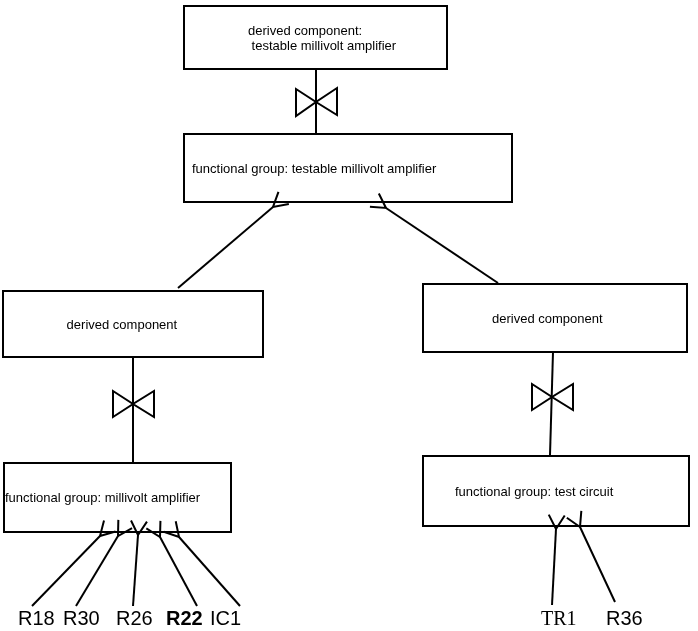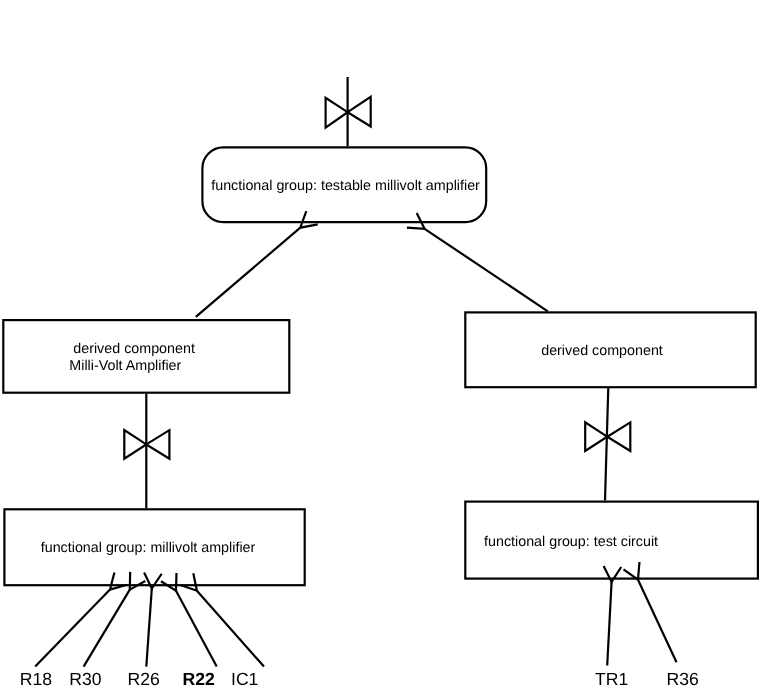--- a/index.html
+++ b/index.html
@@ -32,53 +32,56 @@
     justify-content: center;
     font-size: 13px;
     line-height: 15px;
     white-space: pre;
   }
   .node .line {
     display: block;
   }
   .leaf {
     position: absolute;
-    font-size: 16px;
+    font-size: 20px;
     line-height: 15px;
     white-space: pre;
   }
   
   #node-derived-testable   { left:183px; top:5px;   width:265px; height:65px; padding-left:63px; }
-  #node-fg-testable        { left:183px; top:133px; width:260px; height:70px; padding-left:7px;border-radius:20px;  }
+  #node-fg-testable        { left:183px; top:133px; width:330px; height:70px; padding-left:7px;  }
   #node-derived-mva        { left:2px;   top:290px; width:262px; height:68px; padding-left:59px; }
   #node-derived-test       { left:422px; top:283px; width:266px; height:70px; padding-left:68px; }
-  #node-fg-mva             { left:3px;   top:462px; width:275px; height:71px; padding-left:32px; }
-  #node-fg-test            { left:422px; top:455px; width:268px; height:72px; padding-left:16px; }
+  #node-fg-mva             { left:3px;   top:462px; width:229px; height:71px; }
+  #node-fg-test            { left:422px; top:455px; width:268px; height:72px; padding-left:31px; }
   
   #leaf-r18 { left:18px;  top:611px; }
   #leaf-r30 { left:63px;  top:611px; }
   #leaf-r26 { left:116px; top:611px; }
   #leaf-r22 { left:166px; top:611px;font-weight:bold; }
   #leaf-ic1 { left:210px; top:611px; }
-  #leaf-tr1 { left:541px; top:611px; }
+  #leaf-tr1 { left:541px; top:611px;font-family:Liberation Serif, serif; }
   #leaf-r36 { left:606px; top:611px; }
 </style>
 </head>
 <body>
 
 <div class="canvas">
 
+  <div class="node" id="node-derived-testable">
+    <span class="line">derived component:</span>
+    <span class="line"> testable millivolt amplifier</span>
+  </div>
 
   <div class="node" id="node-fg-testable">
     <span class="line">functional group: testable millivolt amplifier</span>
   </div>
 
   <div class="node" id="node-derived-mva">
     <span class="line"> derived component</span>
-    <span class="line">Milli-Volt Amplifier</span>
   </div>
 
   <div class="node" id="node-derived-test">
     <span class="line">derived component</span>
   </div>
 
   <div class="node" id="node-fg-mva">
     <span class="line">functional group: millivolt amplifier</span>
   </div>
 

